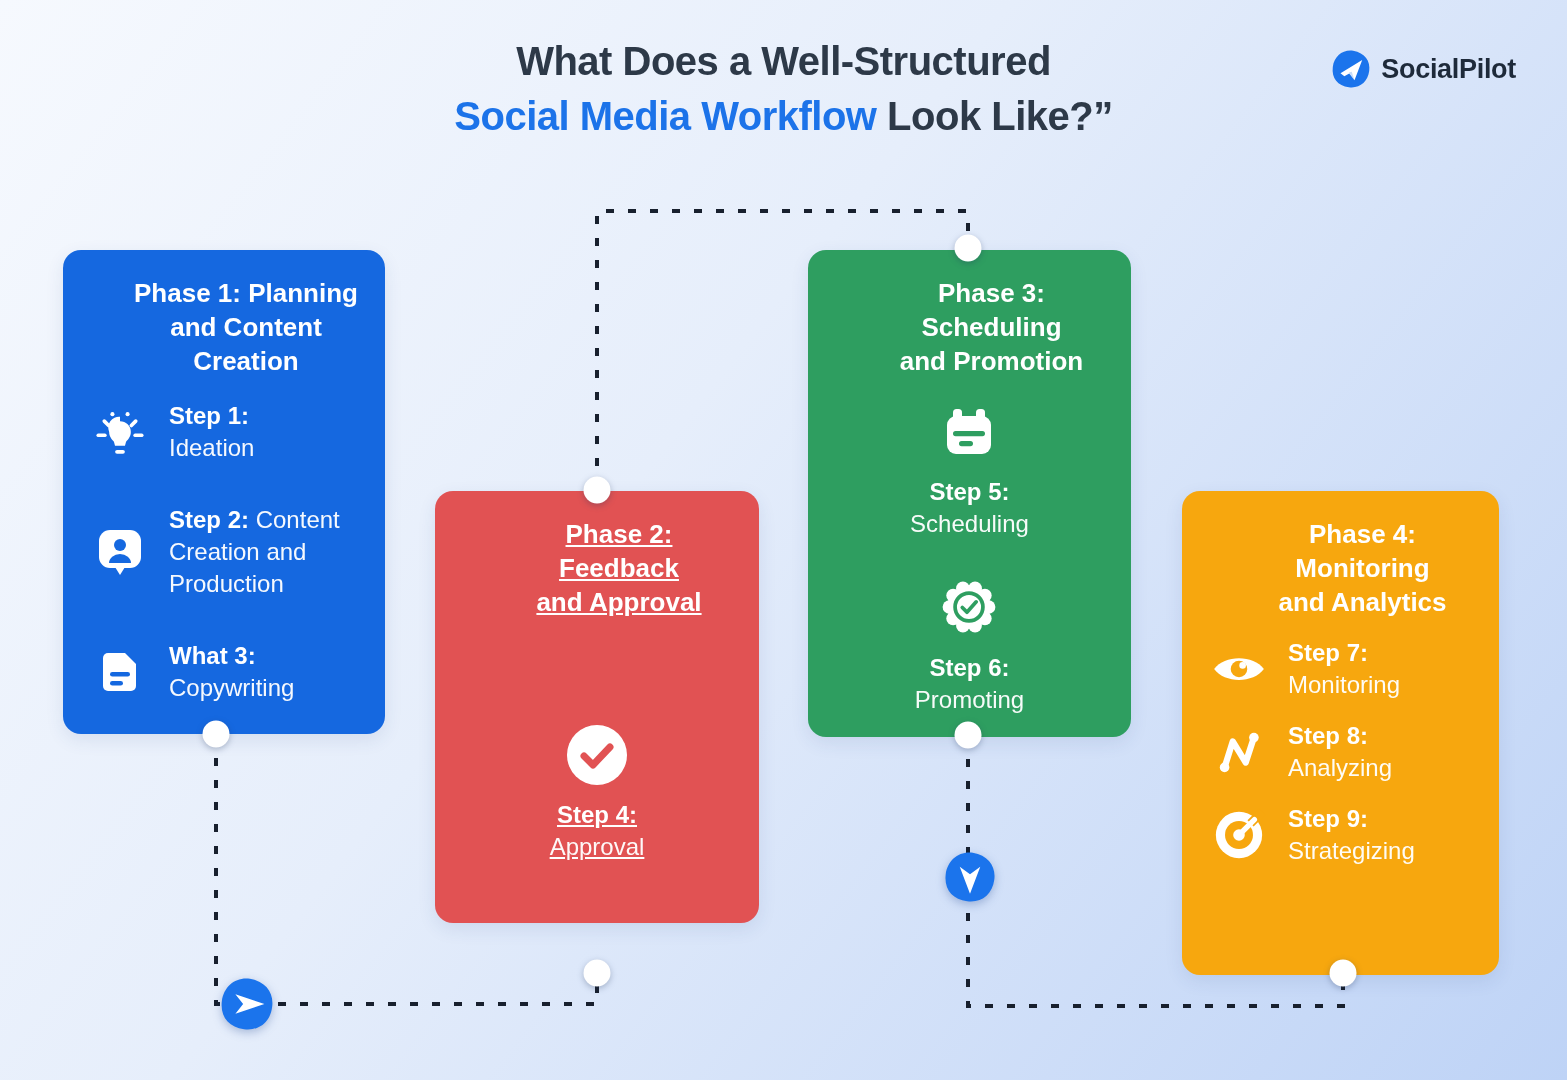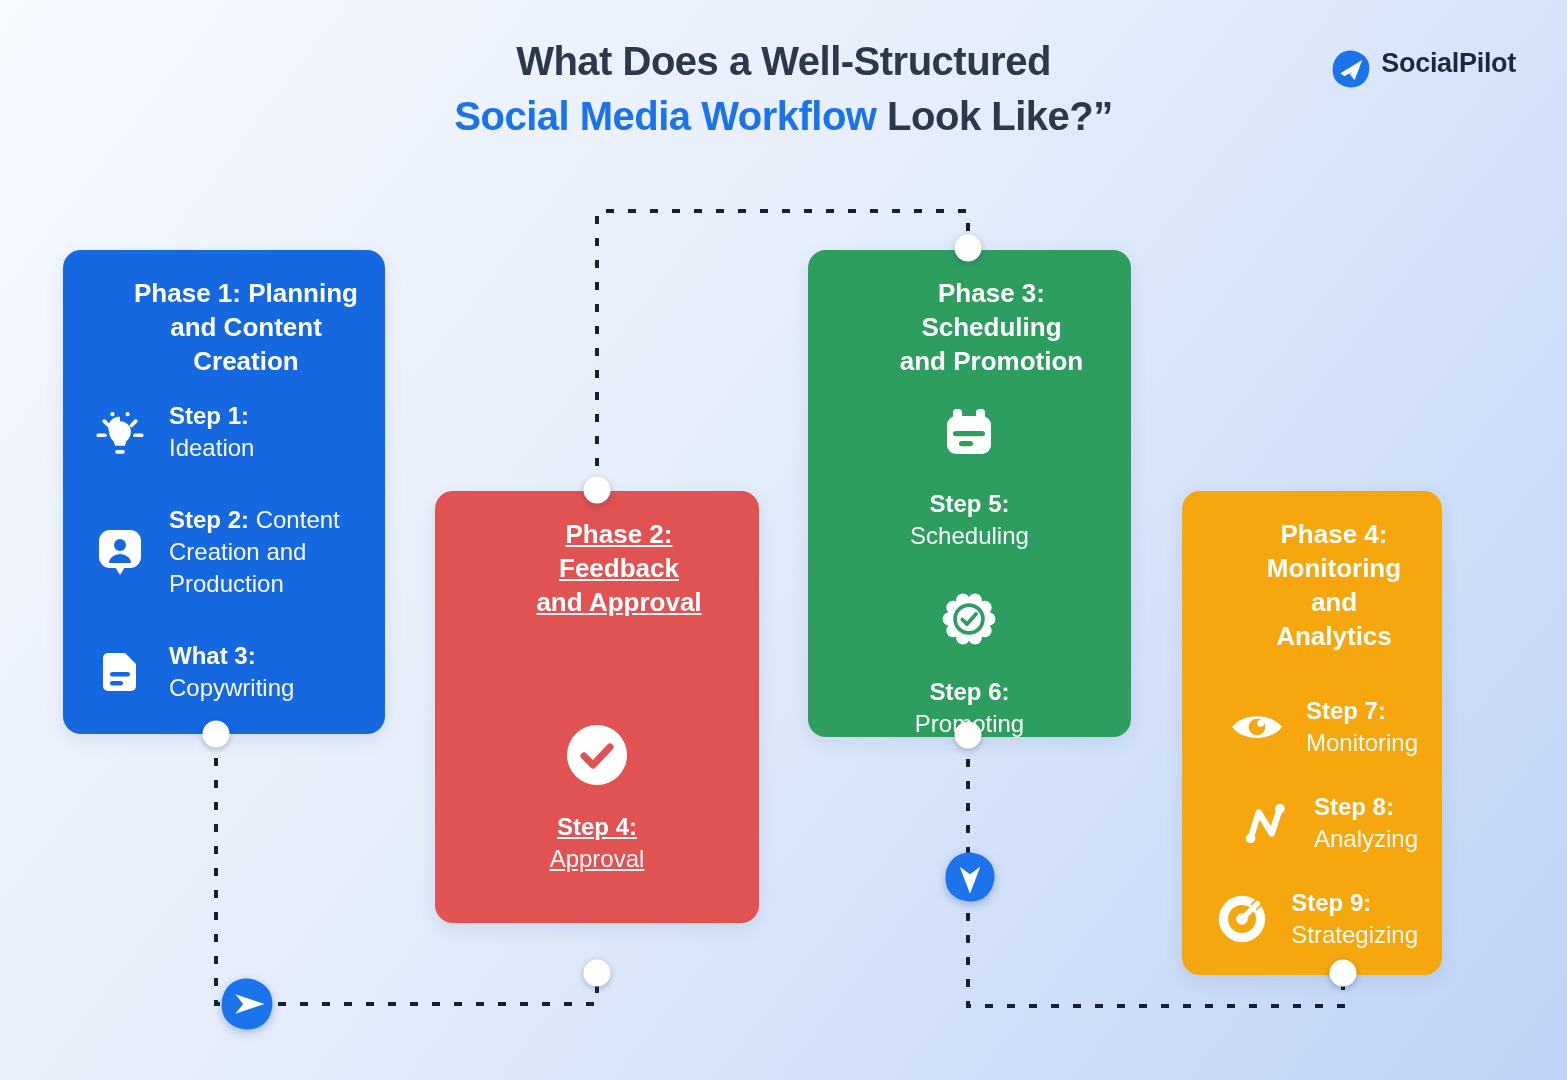--- a/index.html
+++ b/index.html
@@ -27,20 +27,21 @@
     line-height: 55px;
     letter-spacing: -0.5px;
     color: #2d3948;
   }
   .title-highlight { color: #1c73e9; }
 
   .logo {
     position: absolute;
     top: 48px; right: 51px;
     display: flex;
+    align-items: center;
     gap: 9px;
   }
   .logo-mark { width: 42px; height: 42px; display: block; }
   .logo-text {
     font-size: 27px;
     font-weight: bold;
     color: #1e2a3a;
     letter-spacing: -0.3px;
   }
 
@@ -74,25 +75,25 @@
     font-size: 24px;
     line-height: 32px;
     font-weight: 400;
     color: rgba(255,255,255,0.96);
   }
   .step p b { font-weight: bold; color: #ffffff; }
   .step.stack p b { display: block; }
 
   
   .card.list .steps { margin-top: 22px; gap: 40px; }
-  .card.phase4 .steps { margin-top: 42px; gap: 32px; align-items: flex-end; }
+  .card.phase4 .steps { margin-top: 18px; gap: 19px; }
 
   
   .card.centered .steps { align-items: center; text-align: center; }
-  .card.centered .step { flex-direction: column; gap: 24px; }
+  .card.centered .step { flex-direction: column; gap: 12px; }
   .card.centered .step .icon { flex: none; }
   .card.centered .step p b { display: block; }
   .card.phase2 .steps { margin-top: 104px; gap: 0; justify-content: center; }
   .card.phase3 .steps { margin-top: 26px; gap: 34px; }
 
   
   .overlay {
     position: absolute;
     inset: 0;
     pointer-events: none;
@@ -227,21 +228,21 @@
             </g>
             <circle cx="32" cy="32" r="13.5" fill="#fff" stroke="var(--card-color)" stroke-width="3.6"></circle>
             <path d="M25.5 32.5 l4.5 4.5 l9 -10" fill="none" stroke="var(--card-color)" stroke-width="3.6" stroke-linecap="round" stroke-linejoin="round"></path>
           </svg>
         </span>
         <p><b>Step 6:</b><span>Promoting</span></p>
       </div>
     </div>
   </section>
 
-  <section class="card list phase4" style="left: 1182px; top: 491px; width: 260px; height: 484px; --card-color: #f7a70e;">
+  <section class="card list phase4" style="left: 1182px; top: 491px; width: 317px; height: 484px; --card-color: #f7a70e;">
     <h2><span>Phase 4: Monitoring</span><br>
         <span>and Analytics</span></h2>
     <div class="steps">
       <div class="step stack">
         <span class="icon">
           <svg width="58" height="58" viewBox="0 0 56 56">
             <path fill="#fff" d="M4 28 C14 14 42 14 52 28 C42 42 14 42 4 28 Z"></path>
             <circle cx="28" cy="28" r="8" fill="var(--card-color)"></circle>
             <circle cx="31.5" cy="24.5" r="3.2" fill="#fff"></circle>
           </svg>

